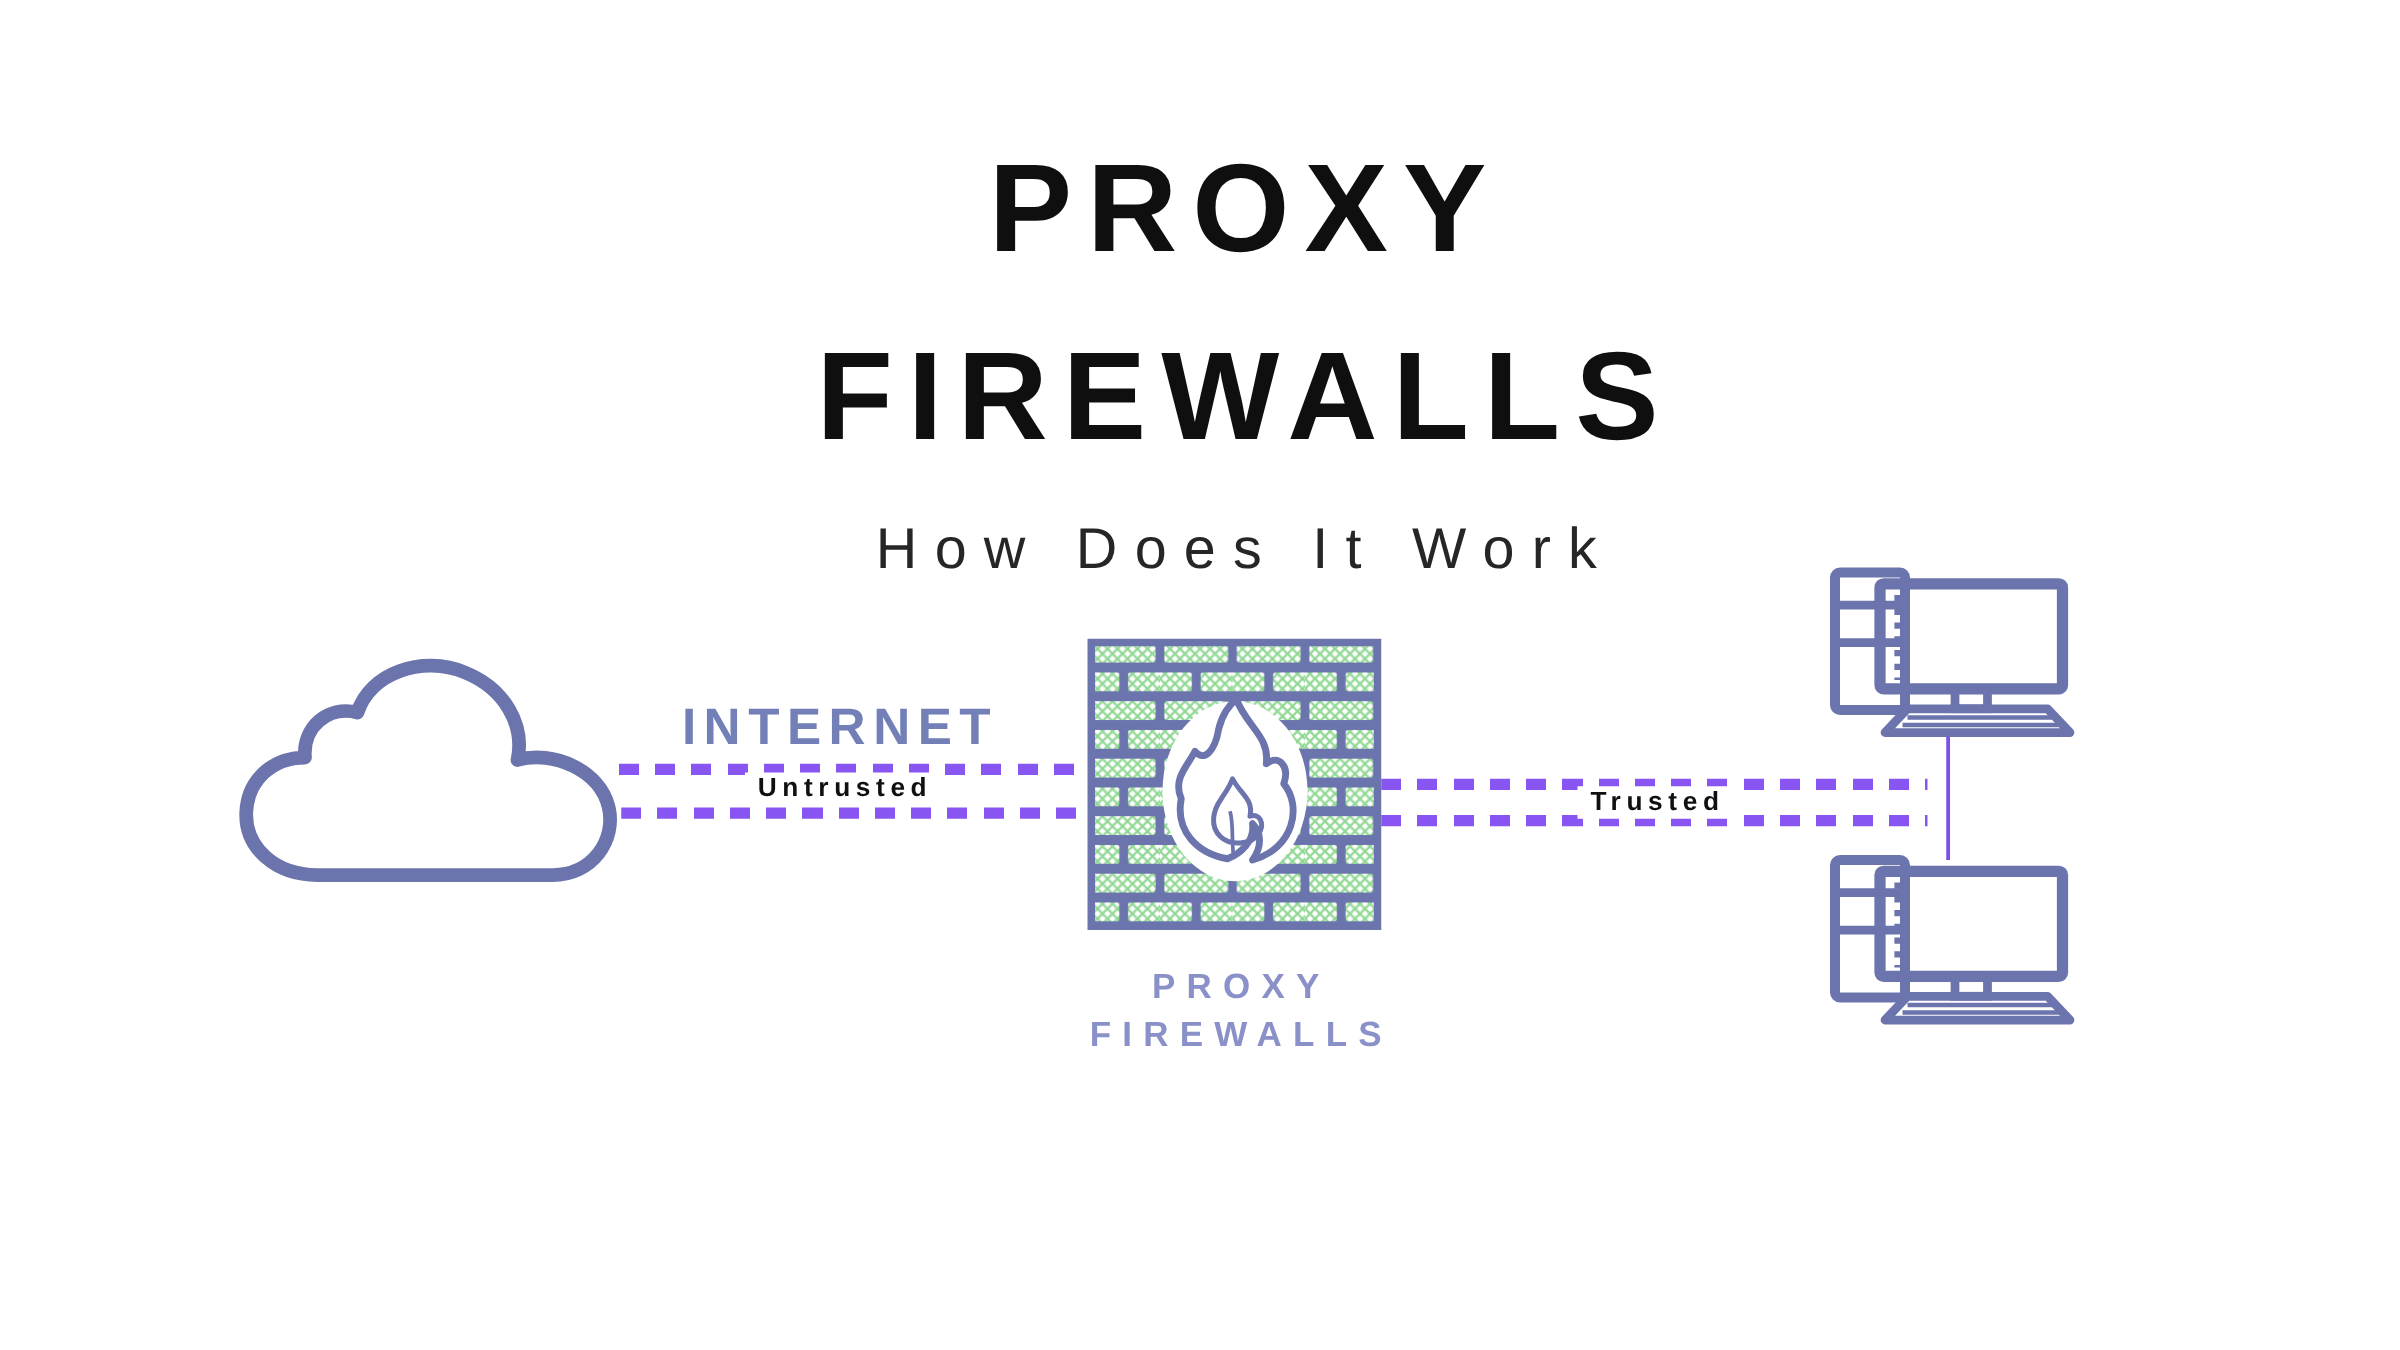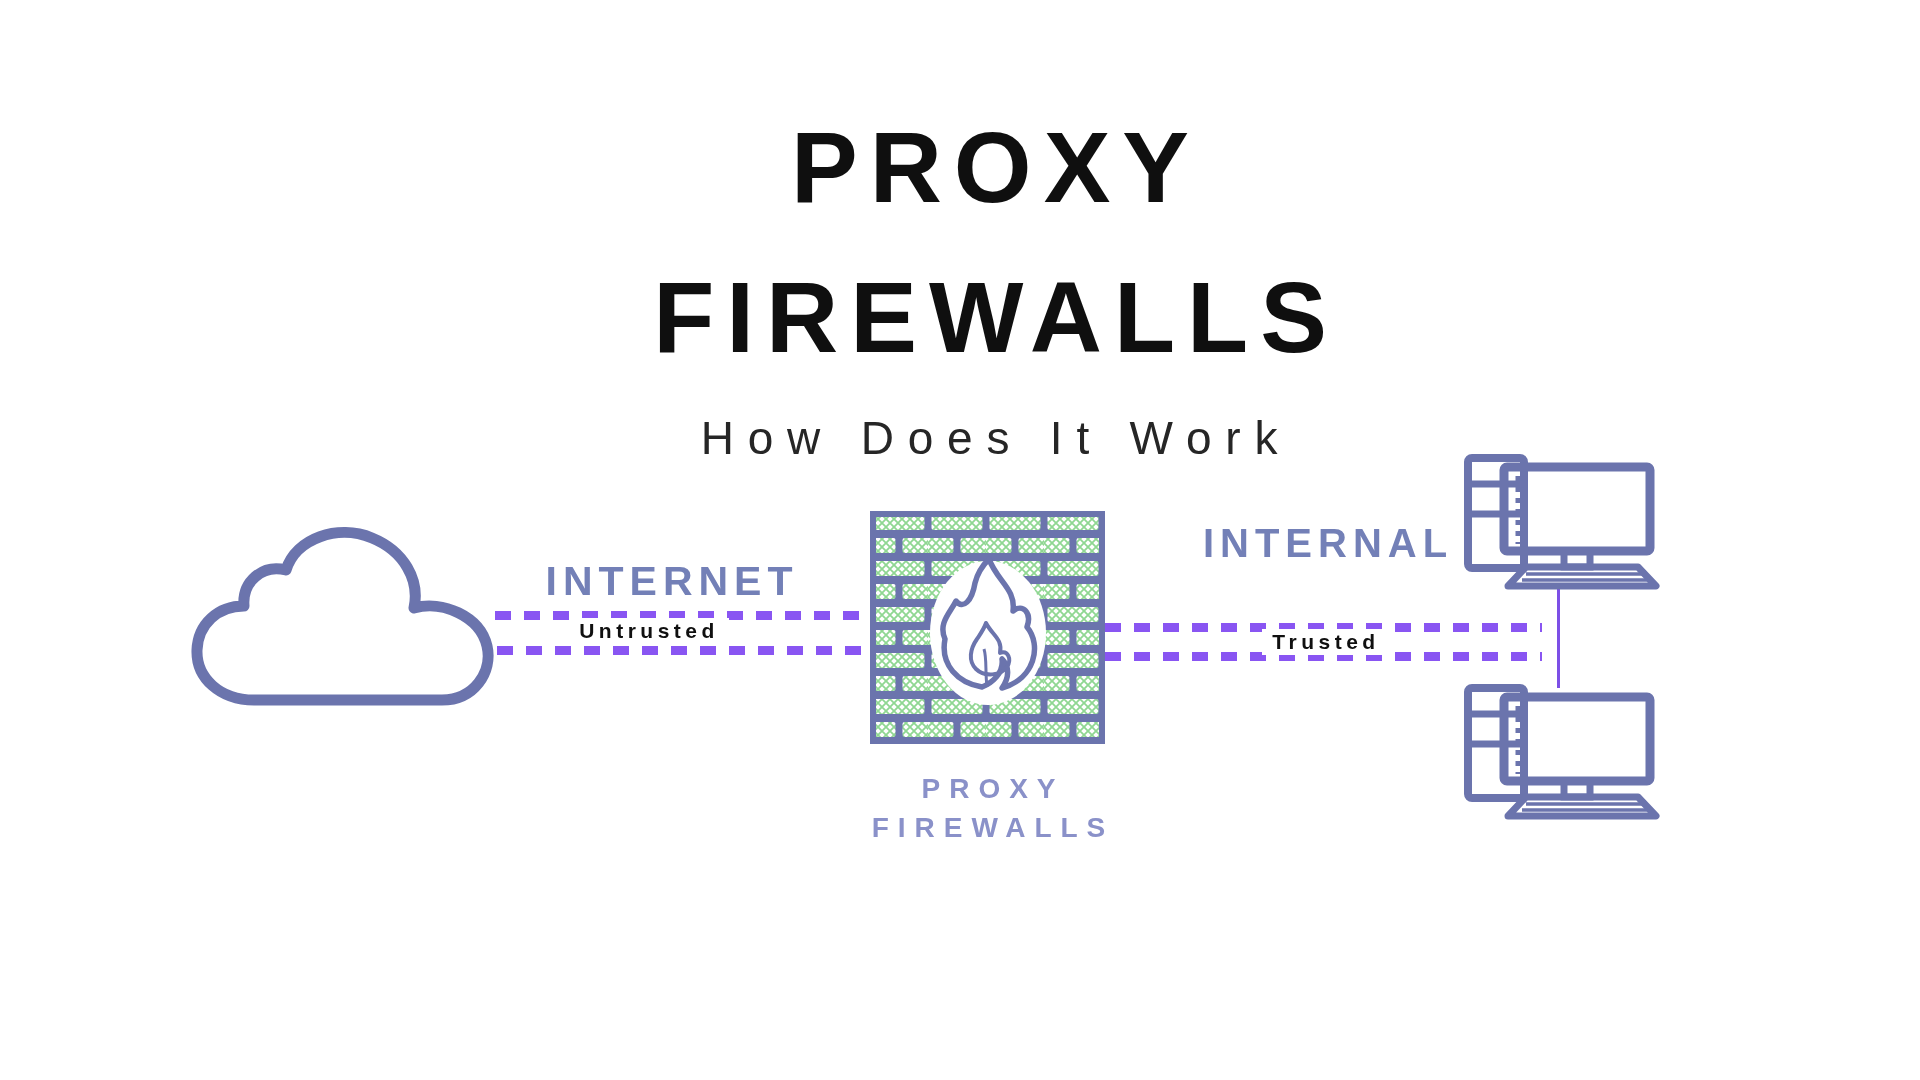--- a/index.html
+++ b/index.html
@@ -62,21 +62,21 @@
   
   .trust{
     text-align:center;
     font-size:21px;
     font-weight:700;
     letter-spacing:4.5px;
     color:var(--trust-text);
     line-height:26px;
   }
   .trust span{background:var(--background);padding:0 10px;display:inline-block;}
-  .untrusted{left:499px;top:618px;width:300px;}
+  .untrusted{left:526px;top:618px;width:300px;}
   .trusted{left:1176px;top:629px;width:300px;text-align:center;}
 
   
   .dash{
     height:9px;
     background:repeating-linear-gradient(90deg,
       var(--dash-line) 0 16px, transparent 16px 29px);
   }
   .dash-l1{left:495px;top:611px;width:377px;}
   .dash-l2{left:497px;top:646px;width:375px;}
@@ -175,21 +175,20 @@
     <path d="M 117 176 C 115 160 117 148 114 138" class="sk-stroke" stroke-width="3"></path>
   </svg>
 </div>
 
 <div class="abs fw-label">
   <div>PROXY</div>
   <div>FIREWALLS</div>
 </div>
 
 <div class="abs zone-label internal-label">
-  <div>INTERNAL</div>
 </div>
 
 <div class="abs trust trusted">
   <span>Trusted</span>
 </div>
 
 <div class="abs pc-top">
   <svg viewBox="0 0 200 140" width="200" height="140">
     <rect x="8" y="4" width="56" height="110" rx="4" fill="url(#hatch)" class="sk-stroke" stroke-width="8"></rect>
     <path d="M8 30 H64 M8 60 H64" class="sk-line" stroke-width="7" fill="none"></path>

